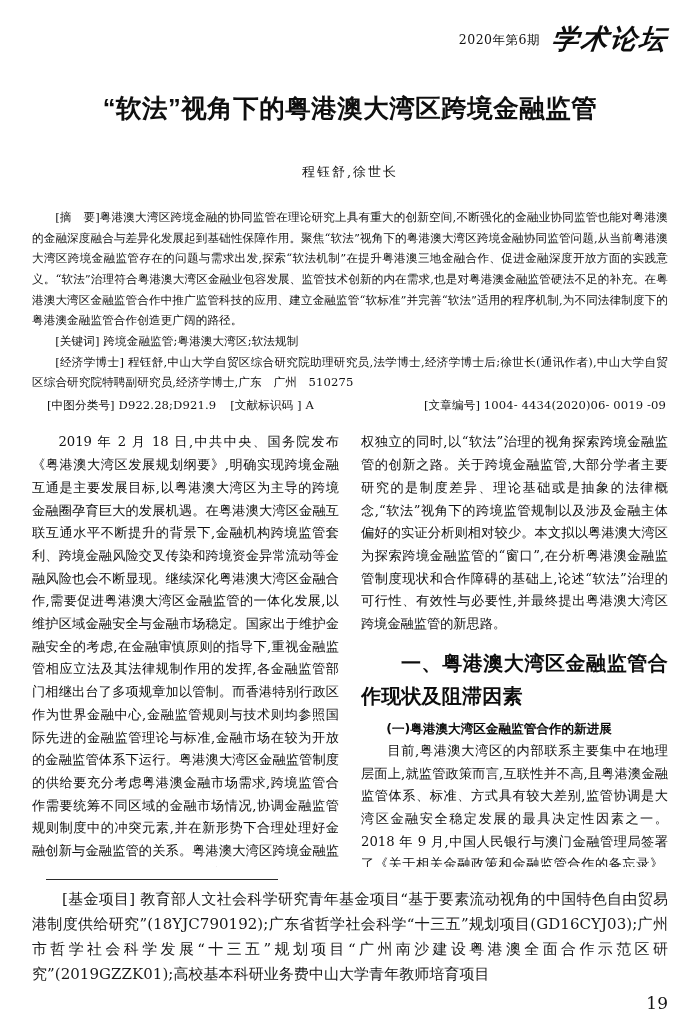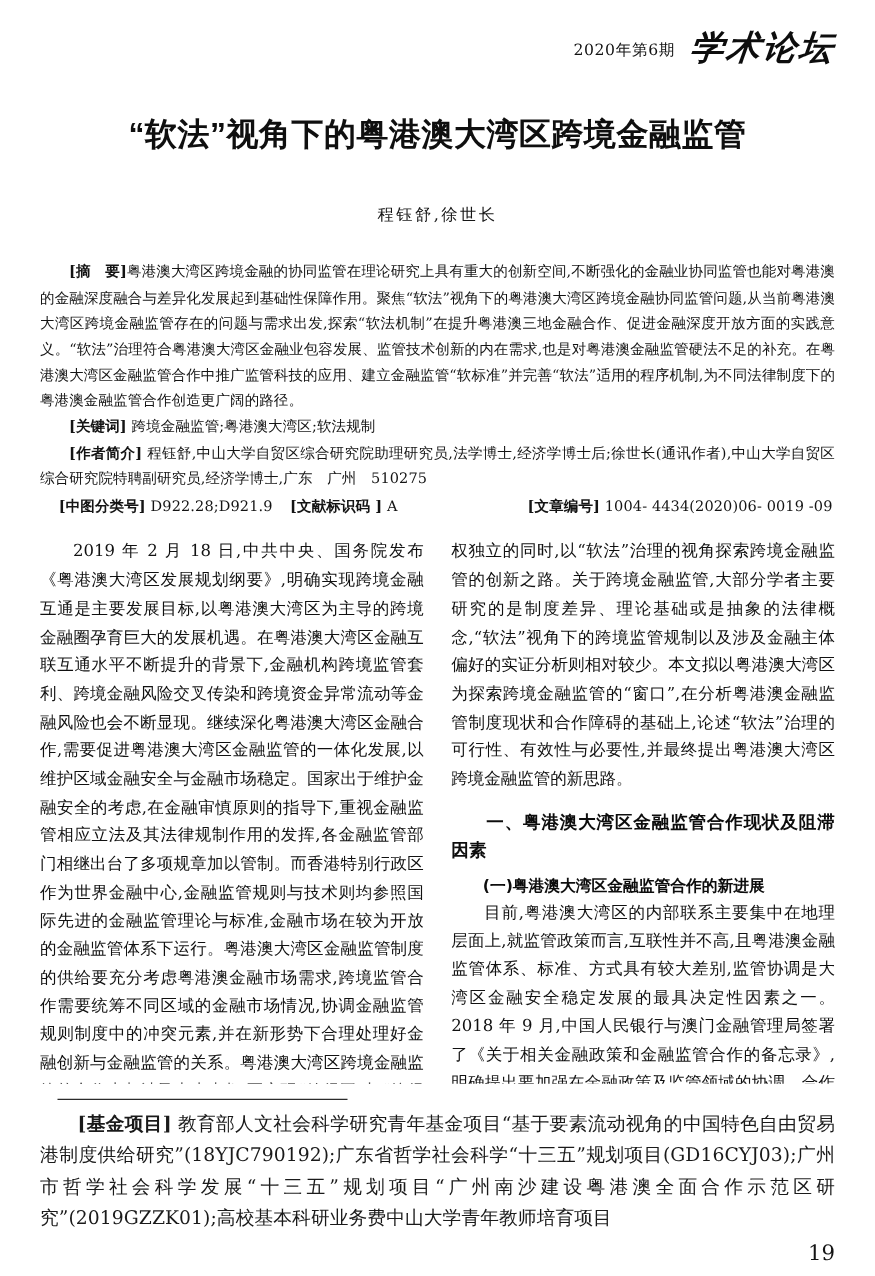--- a/index.html
+++ b/index.html
@@ -88,21 +88,21 @@
     text-justify: inter-ideograph;
     letter-spacing: 0.1px;
   }
   .meta-block p {
     margin: 0;
   }
   .meta-block .indent {
     text-indent: 2em;
   }
   .tag {
-    font-weight: 700;
+    font-weight: 400;
   }
   .codes-row {
     margin-top: 2px;
     display: flex;
     align-items: baseline;
     text-indent: 0;
     margin-left: 15px;
   }
   .codes-left { white-space: nowrap; }
   .codes-right { white-space: nowrap; margin-left: auto; padding-right: 2px; }
@@ -127,21 +127,21 @@
   }
   .col p {
     margin: 0;
     text-indent: 2em;
   }
   .col p.cont {
     text-indent: 0;
   }
   .sec-h1 {
     font-family: "DejaVu Sans", "Liberation Sans", sans-serif;
-    font-size: 14px;
+    font-size: 20px;
     font-weight: 700;
     line-height: 1.65;
     text-indent: 2em;
     margin: 11px 0 6px 0;
     color: #0d0d0d;
     letter-spacing: 0.2px;
   }
   .sec-h2 {
     font-family: "DejaVu Sans", "Liberation Sans", sans-serif;
     font-size: 12.6px;
@@ -195,21 +195,21 @@
   </div>
 
   <div class="title-block">
     <div class="article-title">“软法”视角下的粤港澳大湾区跨境金融监管</div>
     <div class="authors">程钰舒,徐世长</div>
   </div>
 
   <div class="meta-block">
     <p class="indent"><span class="tag">[摘　要]</span><span>粤港澳大湾区跨境金融的协同监管在理论研究上具有重大的创新空间,不断强化的金融业协同监管也能对粤港澳的金融深度融合与差异化发展起到基础性保障作用。聚焦“软法”视角下的粤港澳大湾区跨境金融协同监管问题,从当前粤港澳大湾区跨境金融监管存在的问题与需求出发,探索“软法机制”在提升粤港澳三地金融合作、促进金融深度开放方面的实践意义。“软法”治理符合粤港澳大湾区金融业包容发展、监管技术创新的内在需求,也是对粤港澳金融监管硬法不足的补充。在粤港澳大湾区金融监管合作中推广监管科技的应用、建立金融监管“软标准”并完善“软法”适用的程序机制,为不同法律制度下的粤港澳金融监管合作创造更广阔的路径。</span></p>
     <p class="indent"><span class="tag">[关键词]</span> <span>跨境金融监管;粤港澳大湾区;软法规制</span></p>
-    <p class="indent"><span class="tag">[作者简介]</span> <span>程钰舒,中山大学自贸区综合研究院助理研究员,法学博士,经济学博士后;徐世长(通讯作者),中山大学自贸区综合研究院特聘副研究员,经济学博士,广东　广州　510275</span></p>
+    <p class="indent"><span class="tag">[经济学博士]</span> <span>程钰舒,中山大学自贸区综合研究院助理研究员,法学博士,经济学博士后;徐世长(通讯作者),中山大学自贸区综合研究院特聘副研究员,经济学博士,广东　广州　510275</span></p>
     <div class="codes-row">
       <span class="codes-left"><span class="tag">[中图分类号]</span> <span>D922.28;D921.9</span><span class="codes-gap"></span><span class="tag">[文献标识码 ]</span> <span>A</span></span>
       <span class="codes-right"><span class="tag">[文章编号]</span> <span>1004- 4434(2020)06- 0019 -09</span></span>
     </div>
   </div>
 
   <div class="body-cols">
 
     <div class="col">
       <p>2019 年 2 月 18 日,中共中央、国务院发布《粤港澳大湾区发展规划纲要》,明确实现跨境金融互通是主要发展目标,以粤港澳大湾区为主导的跨境金融圈孕育巨大的发展机遇。在粤港澳大湾区金融互联互通水平不断提升的背景下,金融机构跨境监管套利、跨境金融风险交叉传染和跨境资金异常流动等金融风险也会不断显现。继续深化粤港澳大湾区金融合作,需要促进粤港澳大湾区金融监管的一体化发展,以维护区域金融安全与金融市场稳定。国家出于维护金融安全的考虑,在金融审慎原则的指导下,重视金融监管相应立法及其法律规制作用的发挥,各金融监管部门相继出台了多项规章加以管制。而香港特别行政区作为世界金融中心,金融监管规则与技术则均参照国际先进的金融监管理论与标准,金融市场在较为开放的金融监管体系下运行。粤港澳大湾区金融监管制度的供给要充分考虑粤港澳金融市场需求,跨境监管合作需要统筹不同区域的金融市场情况,协调金融监管规则制度中的冲突元素,并在新形势下合理处理好金融创新与金融监管的关系。粤港澳大湾区跨境金融监管的合作大都涉及中央事权,要实现“放得开”与“管得好”并举,就必须在继续保障港澳金融自主</p>

